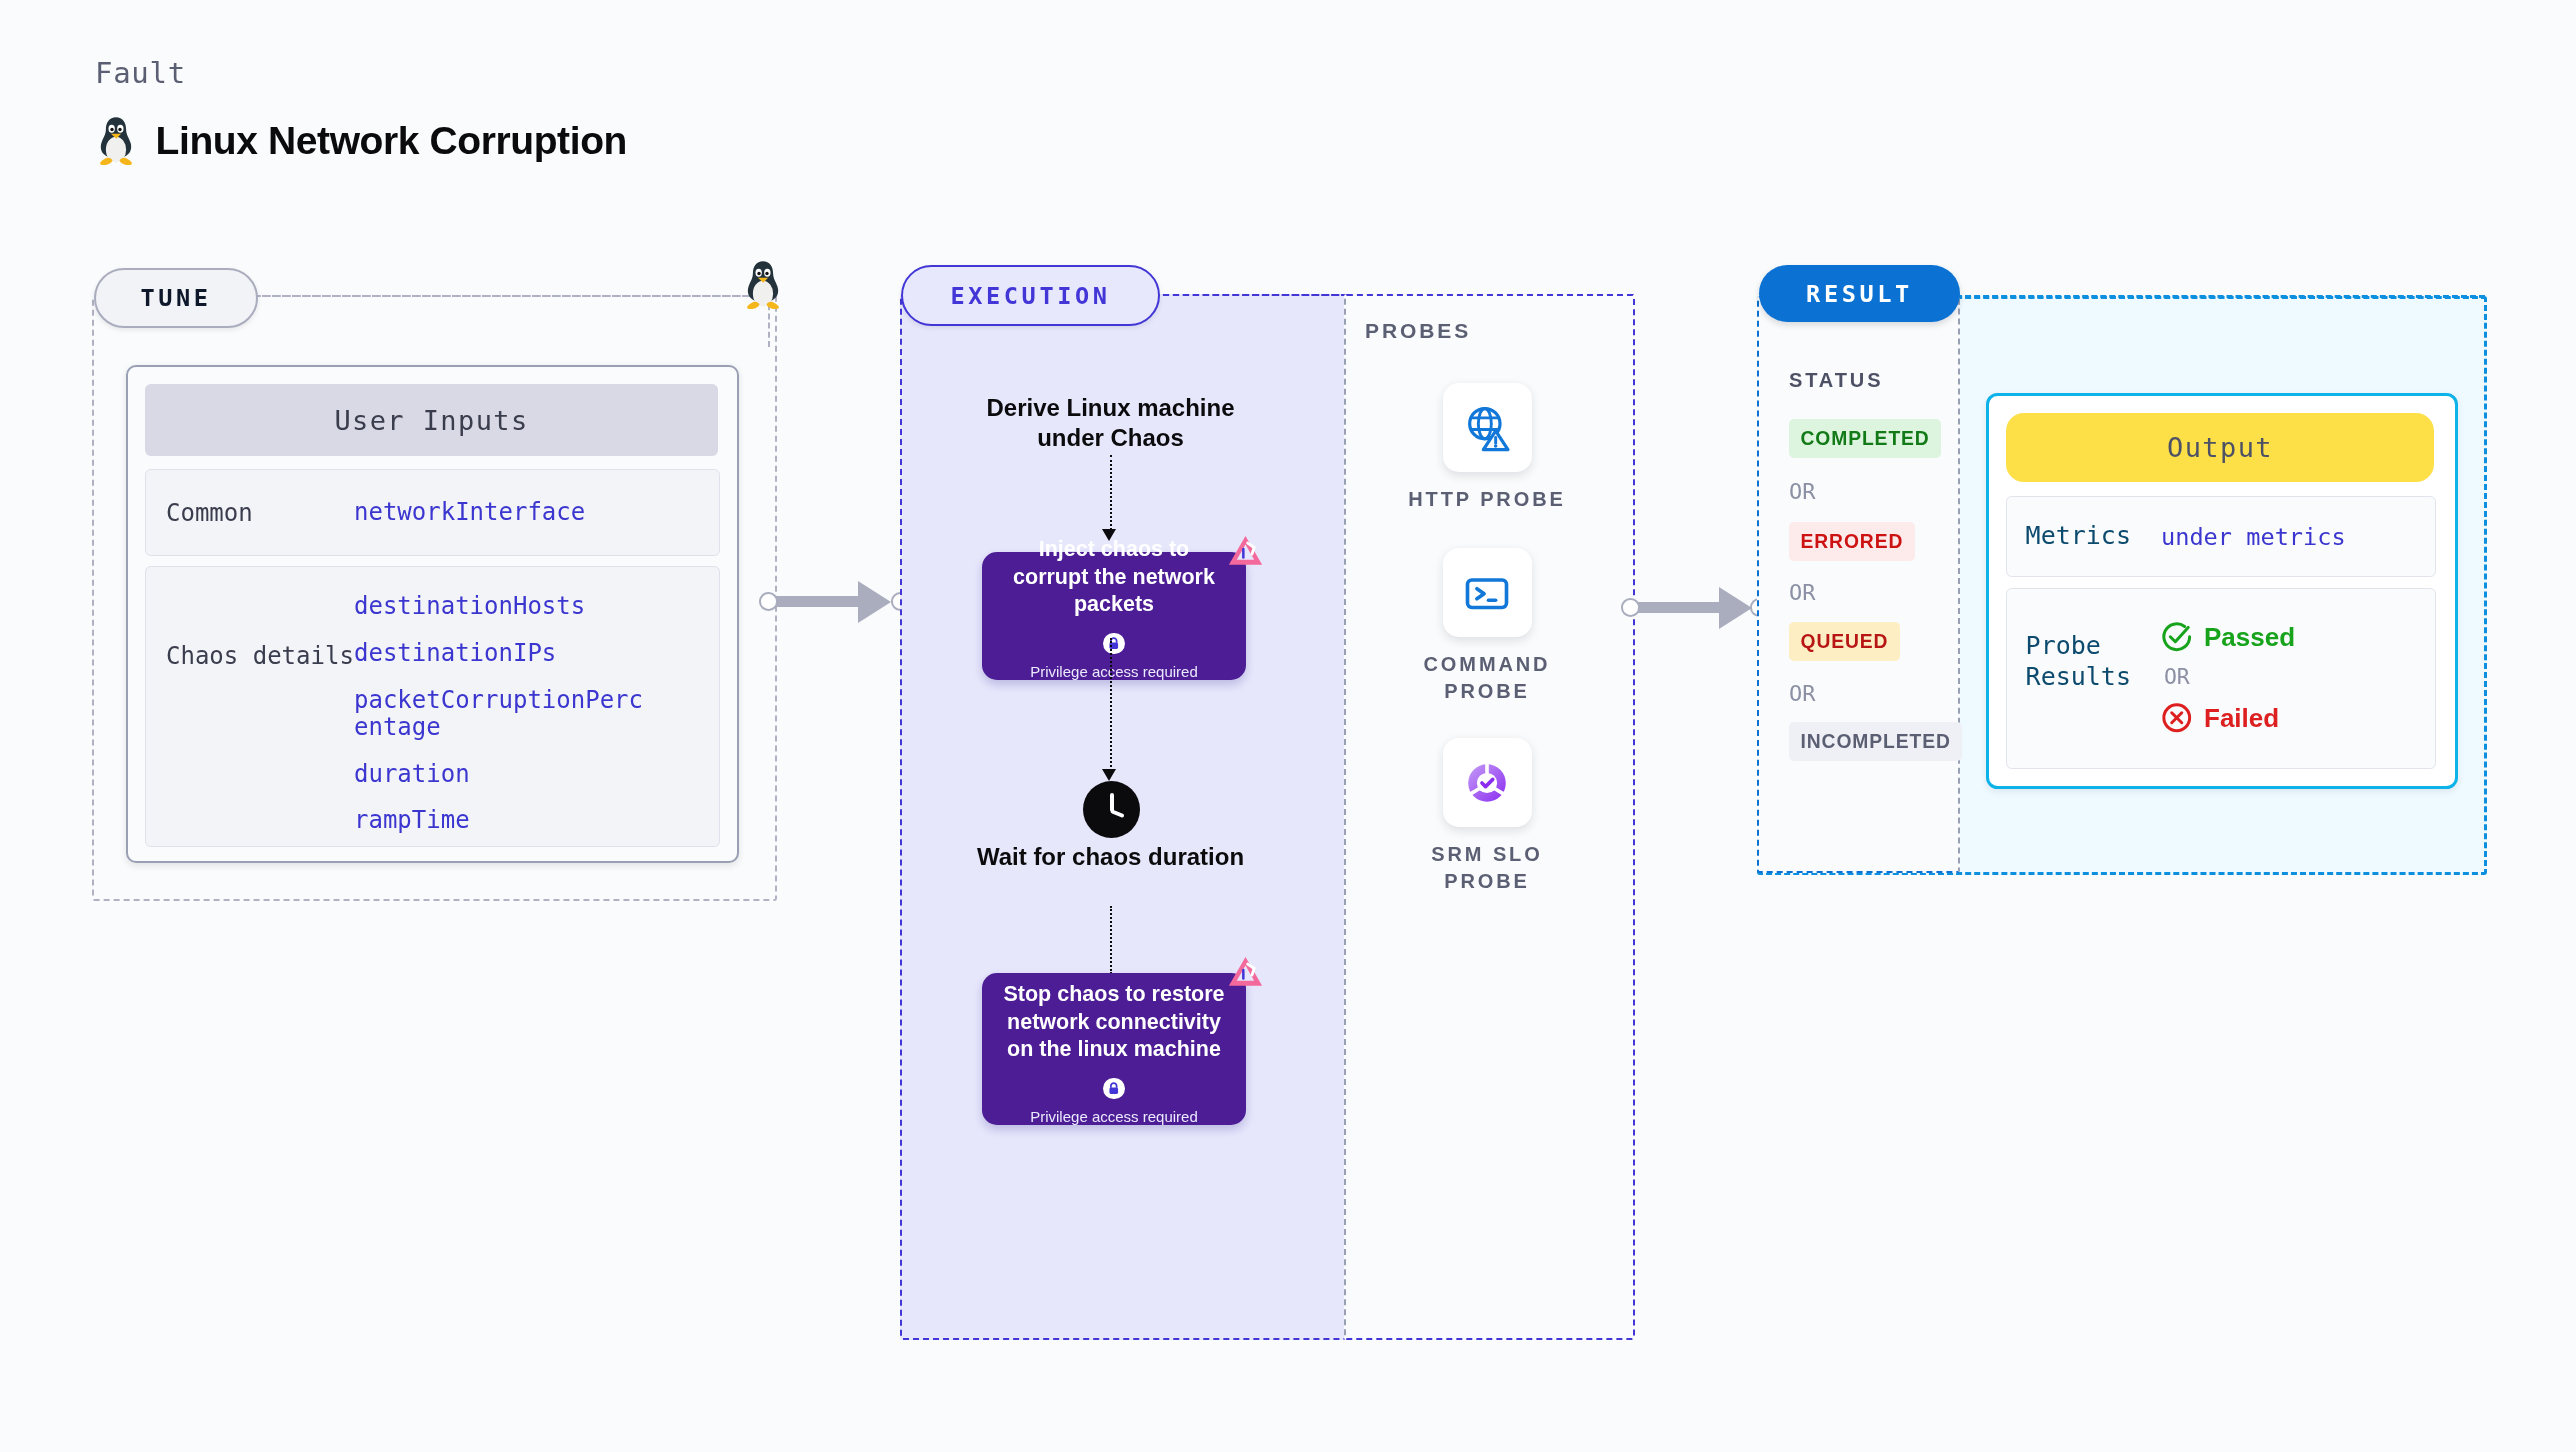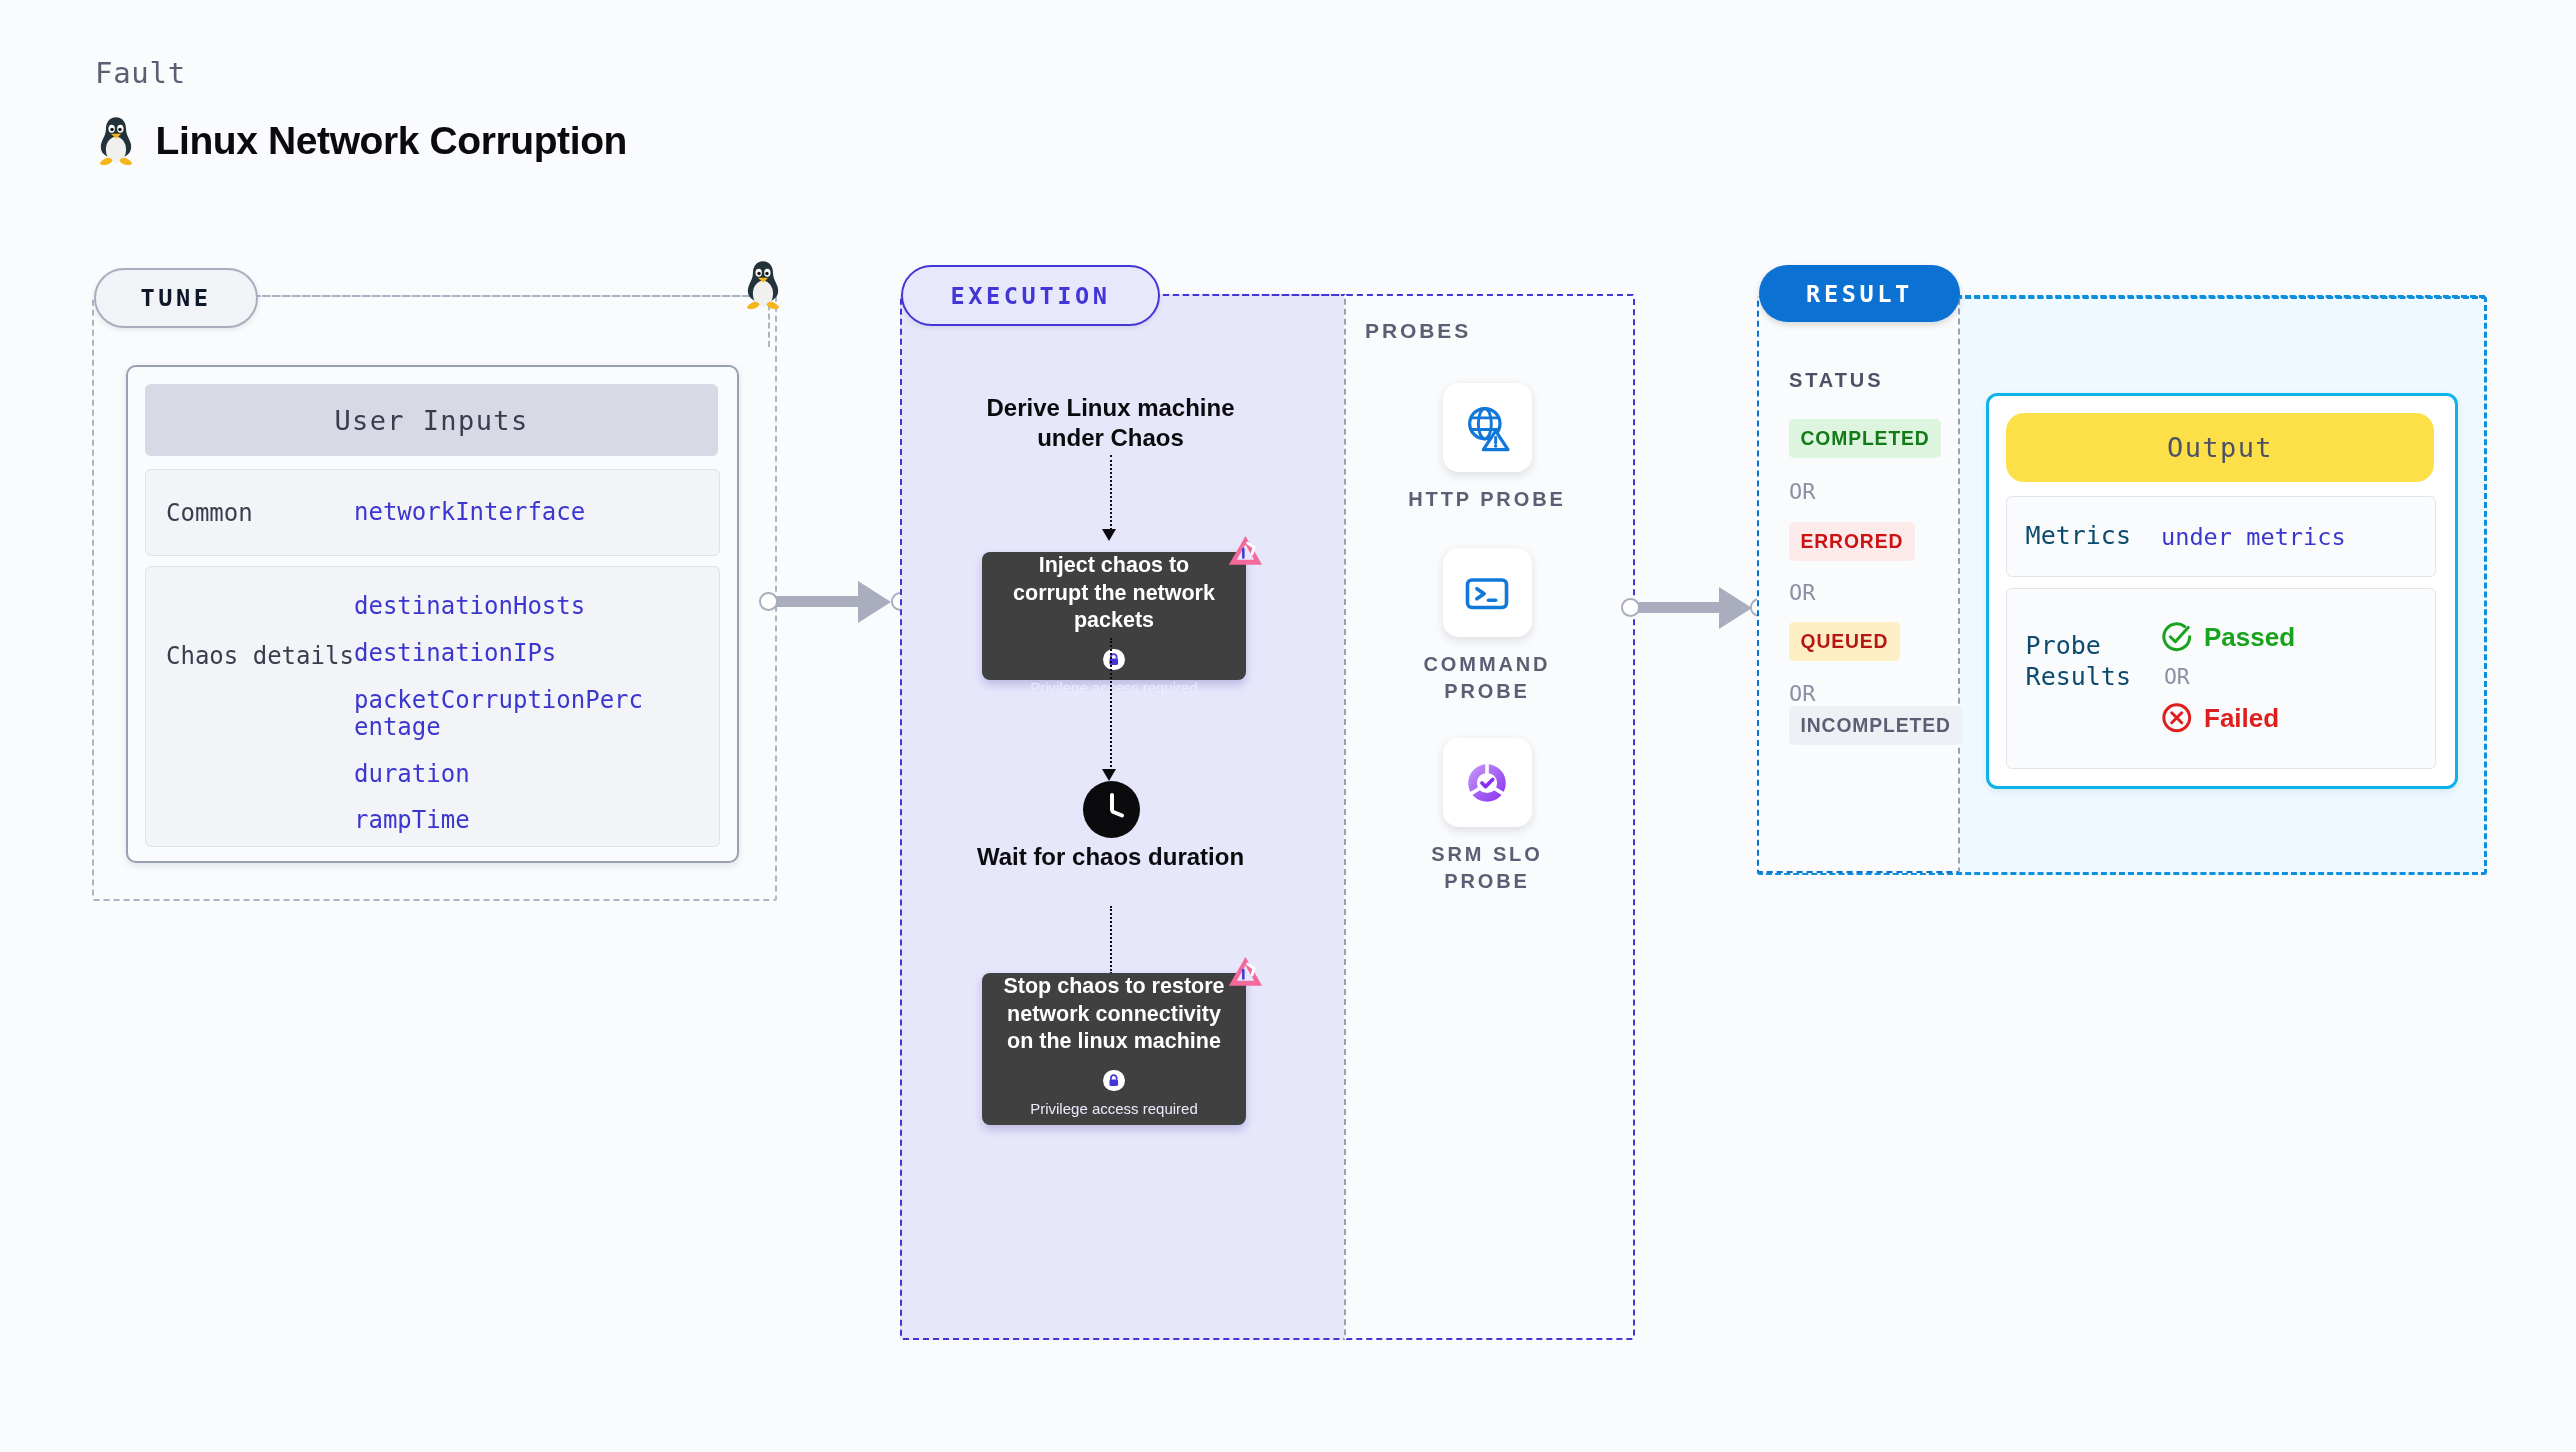--- a/index.html
+++ b/index.html
@@ -150,23 +150,23 @@
     content:"";position:absolute;left:27px;top:12px;width:3.6px;height:18.6px;
     background:#fff;border-radius:2.1px;
   }
   #clock::after{
     content:"";position:absolute;left:28px;top:28px;width:14.3px;height:3.6px;
     background:#fff;border-radius:2.1px;transform-origin:left center;
     transform:rotate(22deg);
   }
 
   .chaos-box{
-    position:absolute;background:#404040;border-radius:8px;
+    position:absolute;background:#4c1d95;border-radius:15px;
     box-shadow:0 4.3px 10px rgba(40,30,140,.22);
-    display:flex;flex-direction:column;align-items:center;justify-content:flex-start;
+    display:flex;flex-direction:column;align-items:center;justify-content:flex-end;
     color:#fff;
   }
   #inject-box{left:982px;top:552px;width:264px;height:128px;}
   #stop-box{left:982px;top:973px;width:264px;height:152px;}
   .chaos-title{
     font-weight:bold;font-size:21.5px;line-height:1.28;text-align:center;
     max-width:229px;
   }
   .priv{
     display:flex;align-items:center;gap:8.6px;margin-top:14.3px;
@@ -210,21 +210,21 @@
   .or-text{
     position:absolute;left:1789px;font-size:22px;color:#8b90a4;
     font-family:"DejaVu Sans Mono","Liberation Mono",monospace;
   }
   #chip-0{top:419px;background:#ddf5de;color:#137a18;}
   #or-0{top:479px;}
   #chip-1{top:522px;background:#fdeaea;color:#cc1212;}
   #or-1{top:580px;}
   #chip-2{top:622px;background:#fdeec4;color:#b81515;}
   #or-2{top:681px;}
-  #chip-3{top:706px;background:#eff0f5;color:#5b5f73;}
+  #chip-3{top:722px;background:#eff0f5;color:#5b5f73;}
 
   
   #output-card{
     position:absolute;left:1986px;top:393px;width:466px;height:390px;
     background:#ffffff;border:3.6px solid #0db2e8;border-radius:11.5px;
     box-shadow:0 2.9px 7.2px rgba(20,20,40,.08);
   }
   #output-header{
     position:absolute;left:17px;top:17px;width:428px;height:69px;
     background:#fde047;border-radius:18px;display:flex;align-items:center;

